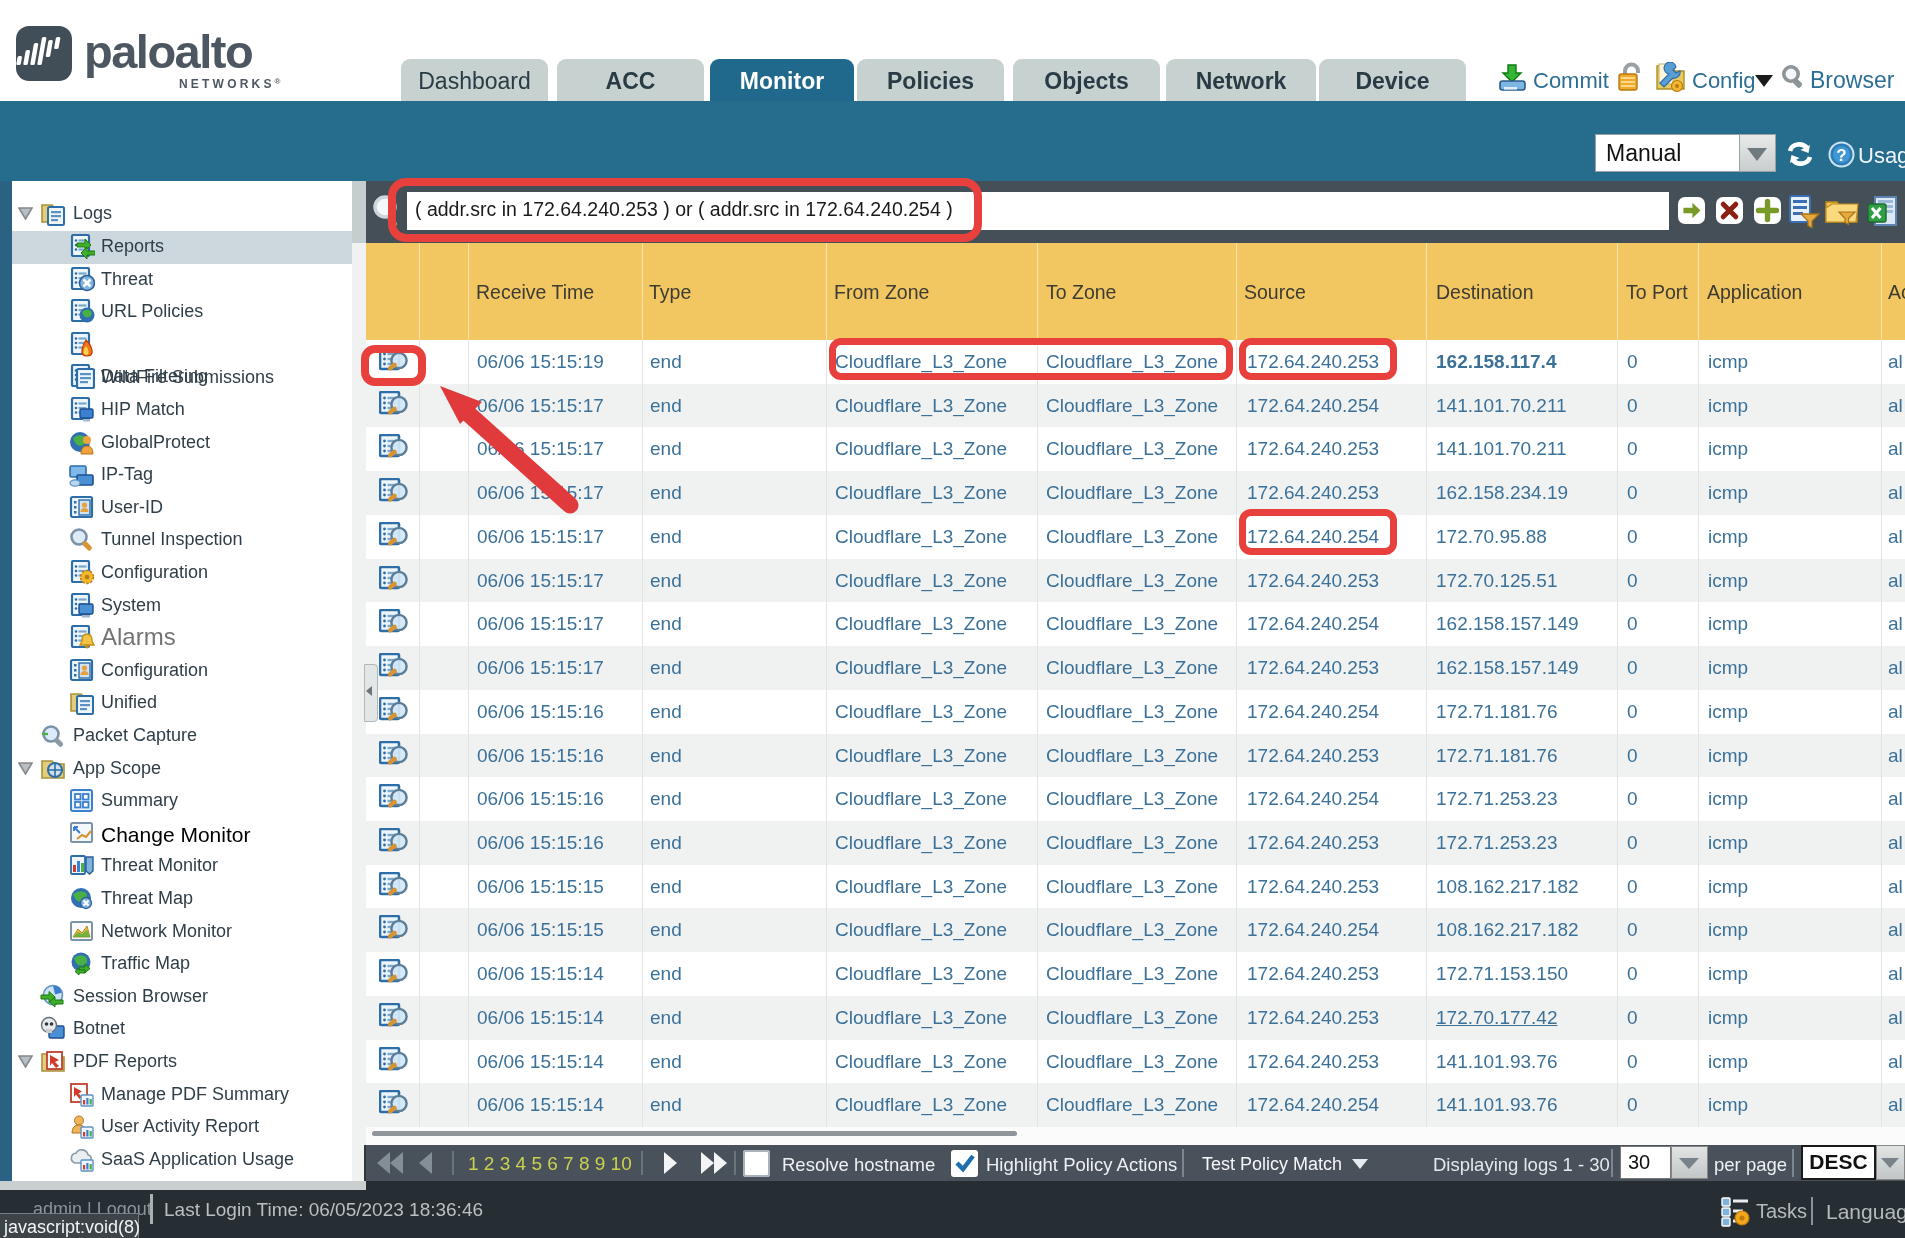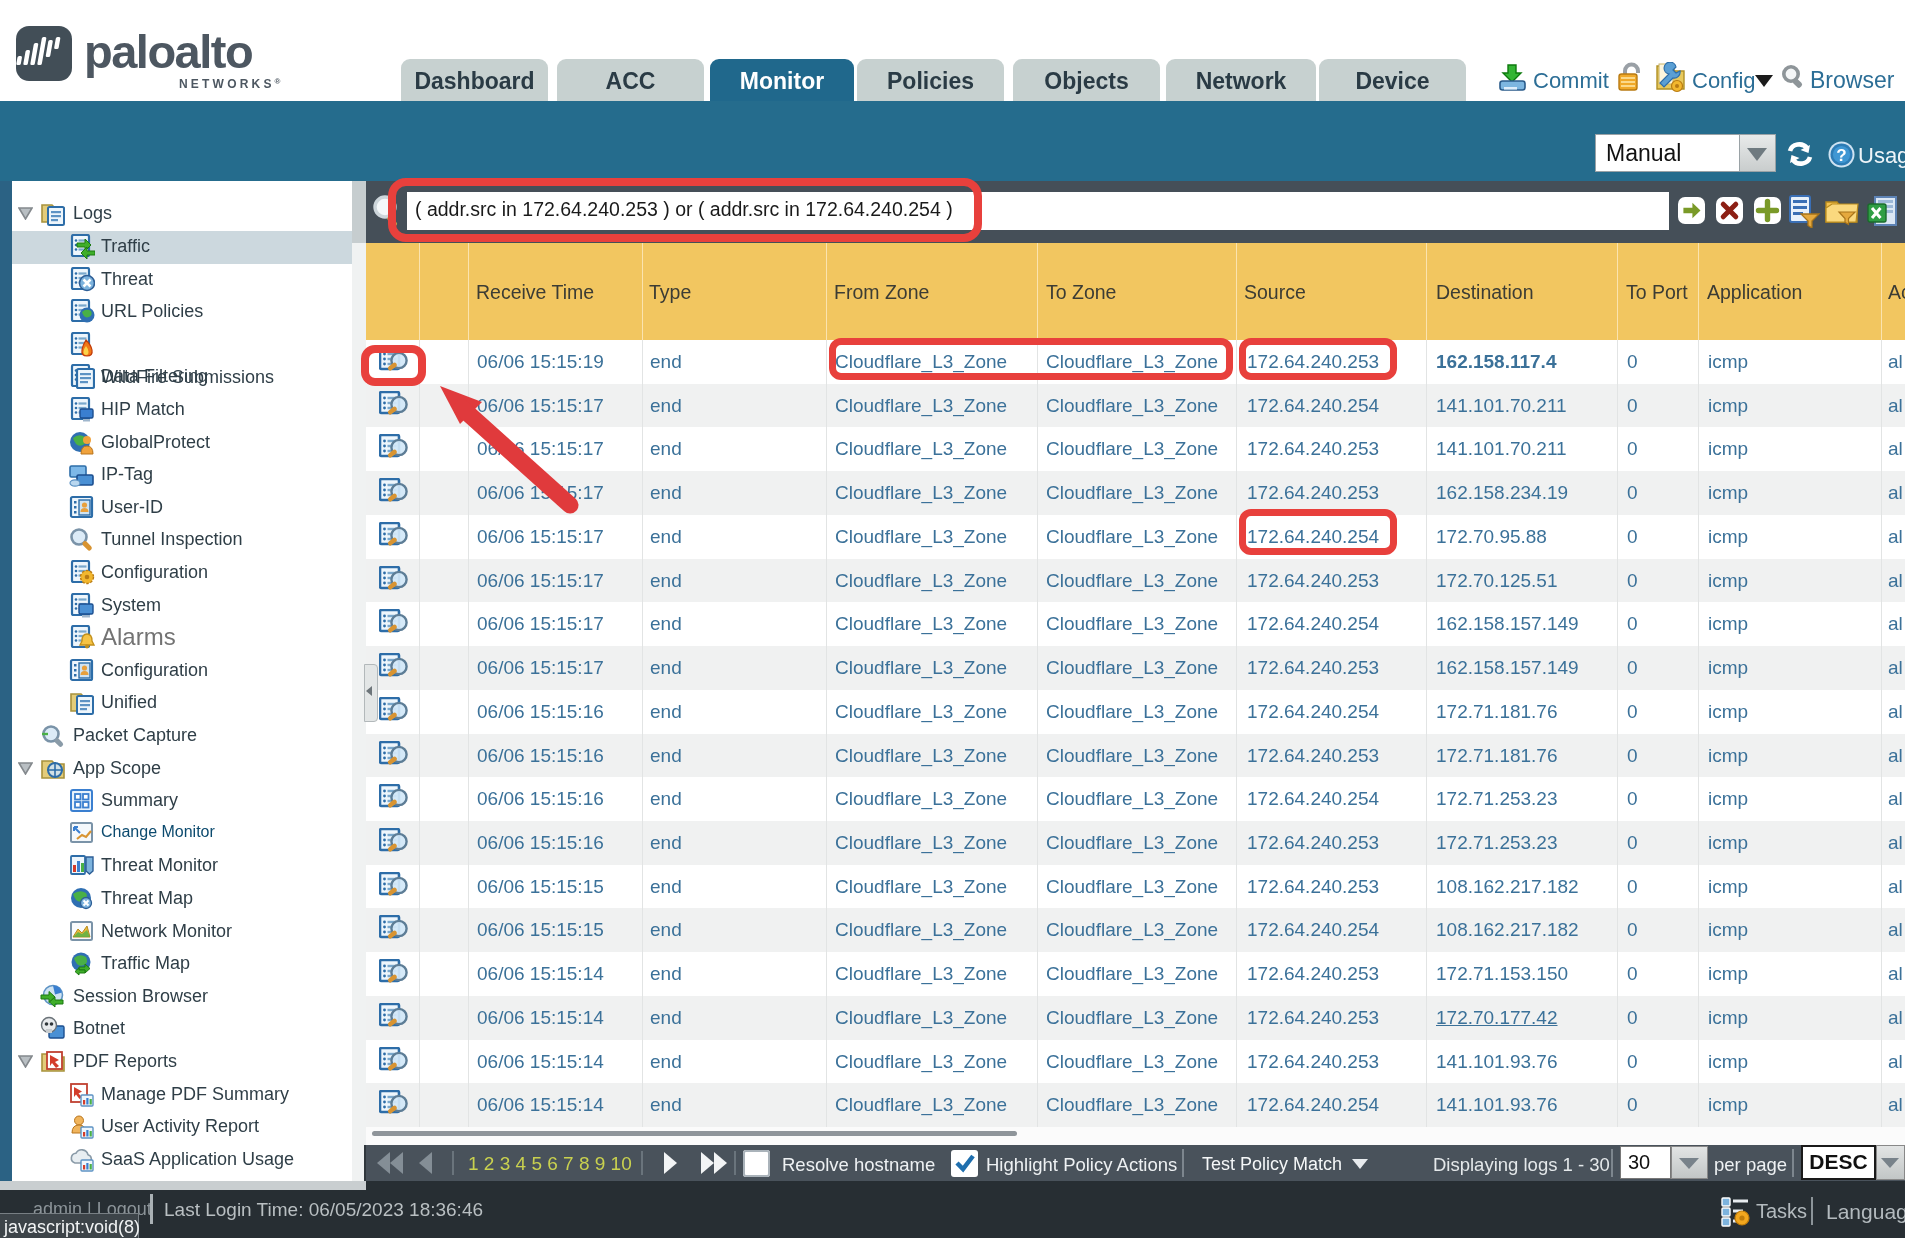--- a/index.html
+++ b/index.html
@@ -14,21 +14,21 @@
 <rect x="7" y="30" width="4.5" height="9" rx="1.5" transform="skewX(-10)"></rect>
 <rect x="14" y="24" width="4.5" height="15" rx="1.5" transform="skewX(-10)"></rect>
 <rect x="21" y="17" width="4.5" height="22" rx="1.5" transform="skewX(-10)"></rect>
 <rect x="28" y="11" width="4.5" height="28" rx="1.5" transform="skewX(-10)"></rect>
 <rect x="35" y="14" width="4.5" height="17" rx="1.5" transform="skewX(-10)"></rect>
 <rect x="42" y="11" width="4.5" height="12" rx="1.5" transform="skewX(-10)"></rect>
 </g>
   </svg>
 <div class="abs" style="left:84px;top:24px;width:200px;height:52px;font-size:47px;font-weight:bold;color:#4d5761;letter-spacing:-1.5px;">paloalto</div>
 <div class="abs" style="left:179px;top:77px;font-size:12px;font-weight:bold;color:#4d5761;letter-spacing:3.2px;">NETWORKS<span style="font-size:8px;vertical-align:4px;letter-spacing:0;">®</span></div>
-<div class="abs" style="left:401px;top:59px;width:147px;height:42px;background:#c7d1d0;color:#2a3b45;border-radius:9px 9px 0 0;font-size:23px;font-weight:bold;text-align:center;line-height:44px;">Dashboard</div>
+<div class="abs" style="left:401px;top:59px;width:147px;height:42px;background:#c7d1d0;color:#2a3b45;border-radius:9px 9px 0 0;font-size:23px;font-weight:normal;text-align:center;line-height:44px;">Dashboard</div>
 <div class="abs" style="left:557px;top:59px;width:147px;height:42px;background:#c7d1d0;color:#2a3b45;border-radius:9px 9px 0 0;font-size:23px;font-weight:bold;text-align:center;line-height:44px;">ACC</div>
 <div class="abs" style="left:710px;top:59px;width:144px;height:42px;background:#20688c;color:#ffffff;border-radius:9px 9px 0 0;font-size:23px;font-weight:bold;text-align:center;line-height:44px;">Monitor</div>
 <div class="abs" style="left:857px;top:59px;width:147px;height:42px;background:#c7d1d0;color:#2a3b45;border-radius:9px 9px 0 0;font-size:23px;font-weight:bold;text-align:center;line-height:44px;">Policies</div>
 <div class="abs" style="left:1013px;top:59px;width:147px;height:42px;background:#c7d1d0;color:#2a3b45;border-radius:9px 9px 0 0;font-size:23px;font-weight:bold;text-align:center;line-height:44px;">Objects</div>
 <div class="abs" style="left:1166px;top:59px;width:150px;height:42px;background:#c7d1d0;color:#2a3b45;border-radius:9px 9px 0 0;font-size:23px;font-weight:bold;text-align:center;line-height:44px;">Network</div>
 <div class="abs" style="left:1319px;top:59px;width:147px;height:42px;background:#c7d1d0;color:#2a3b45;border-radius:9px 9px 0 0;font-size:23px;font-weight:bold;text-align:center;line-height:44px;">Device</div>
 <svg class="abs" style="left:1498px;top:64px;" width="30" height="29" viewBox="0 0 30 29">
 <path d="M10 1 h8 v8 h5 l-9 9 -9-9 h5 z" fill="#34b534" stroke="#0d7a0d" stroke-width="1.4"></path>
 <rect x="2" y="17" width="25" height="9" rx="2.5" fill="#7db6e0" stroke="#2a5b8a" stroke-width="1.6"></rect>
 <rect x="6" y="23" width="13" height="2.6" fill="#dfeefb"></rect>
@@ -714,21 +714,21 @@
     <rect x="3" y="1" width="17" height="21" rx="1.5" fill="#eef6fc" stroke="#2d6da8" stroke-width="2.2"></rect>
     <circle cx="7" cy="6.5" r="1.3" fill="#2d6da8"></circle>
     <rect x="9.5" y="5.4" width="8" height="2.2" fill="#7aa8cc"></rect>
     <circle cx="7" cy="11" r="1.3" fill="#2d6da8"></circle>
     <rect x="9.5" y="9.9" width="8" height="2.2" fill="#7aa8cc"></rect>
     <circle cx="7" cy="15.5" r="1.3" fill="#2d6da8"></circle>
     <rect x="9.5" y="14.4" width="6" height="2.2" fill="#7aa8cc"></rect>
     <path d="M10 13 h8 v-4 l6 6 -6 6 v-4 h-8 z" fill="#3fae2a" stroke="#1d7a10" stroke-width="1" transform="translate(-2,-4)"></path>
     <path d="M24 19 h-8 v-4 l-6 6 6 6 v-4 h8 z" fill="#3fae2a" stroke="#1d7a10" stroke-width="1" transform="translate(2,-2)"></path>
   </svg>
-<div class="abs" style="left:101px;top:235.9px;font-size:18px;color:#2f3e47;white-space:nowrap;">Traffic</div>
+<div class="abs" style="left:101px;top:235.9px;font-size:18px;color:#2f3e47;white-space:nowrap;">Reports</div>
 <svg class="abs" style="left:69px;top:266.5px;" width="26" height="26" viewBox="0 0 26 26">
     <rect x="3" y="1" width="17" height="21" rx="1.5" fill="#eef6fc" stroke="#2d6da8" stroke-width="2.2"></rect>
     <circle cx="7" cy="6.5" r="1.3" fill="#2d6da8"></circle>
     <rect x="9.5" y="5.4" width="8" height="2.2" fill="#7aa8cc"></rect>
     <circle cx="7" cy="11" r="1.3" fill="#2d6da8"></circle>
     <rect x="9.5" y="9.9" width="8" height="2.2" fill="#7aa8cc"></rect>
     <circle cx="7" cy="15.5" r="1.3" fill="#2d6da8"></circle>
     <rect x="9.5" y="14.4" width="6" height="2.2" fill="#7aa8cc"></rect>
     <circle cx="18" cy="16" r="7.5" fill="#7db3dd" stroke="#2d5e96" stroke-width="1.6"></circle>
     <path d="M14.5 12.5 l7 7 M21.5 12.5 l-7 7" stroke="#fff" stroke-width="2.6"></path>
@@ -889,21 +889,21 @@
     <rect x="14" y="6" width="5.5" height="5.5" fill="#fff" stroke="#3a7fd0" stroke-width="1.8"></rect>
     <rect x="6" y="14" width="5.5" height="5.5" fill="#fff" stroke="#3a7fd0" stroke-width="1.8"></rect>
     <rect x="14" y="14" width="5.5" height="5.5" fill="#fff" stroke="#3a7fd0" stroke-width="1.8"></rect>
   </svg>
 <div class="abs" style="left:101px;top:790.1px;font-size:18px;color:#2f3e47;white-space:nowrap;">Summary</div>
 <svg class="abs" style="left:69px;top:820.7px;" width="26" height="26" viewBox="0 0 26 26">
     <rect x="2" y="2" width="21" height="19" rx="1.5" fill="#f4f8fb" stroke="#7a93a8" stroke-width="2"></rect>
     <path d="M5 6 l6 6 M5 6 l0 4 M5 6 l4 0" stroke="#3a7fd0" stroke-width="2"></path>
     <path d="M8 18 l5 -4 4 2 5 -6" stroke="#d89432" stroke-width="2.2" fill="none"></path>
   </svg>
-<div class="abs" style="left:101px;top:822.7px;font-size:16px;color:#0c4a6e;white-space:nowrap;">Change Monitor</div>
+<div class="abs" style="left:101px;top:822.7px;font-size:21px;color:#000000;white-space:nowrap;">Change Monitor</div>
 <svg class="abs" style="left:69px;top:853.3px;" width="26" height="26" viewBox="0 0 26 26">
     <rect x="2" y="3" width="14" height="18" rx="1" fill="#eef6fc" stroke="#2d6da8" stroke-width="1.8"></rect>
     <rect x="4" y="12" width="3" height="7" fill="#d43c2a"></rect>
     <rect x="8" y="8" width="3" height="11" fill="#3a7fd0"></rect>
     <rect x="12" y="10" width="3" height="9" fill="#49b046"></rect>
     <path d="M17 4 h7 v14 l-3.5 3 -3.5 -3 z" fill="#7db3dd" stroke="#2d5e96" stroke-width="1.4"></path>
   </svg>
 <div class="abs" style="left:101px;top:855.3px;font-size:18px;color:#2f3e47;white-space:nowrap;">Threat Monitor</div>
 <svg class="abs" style="left:69px;top:885.9px;" width="26" height="26" viewBox="0 0 26 26">
     <circle cx="12" cy="12" r="10" fill="#2f6fb2"></circle>

